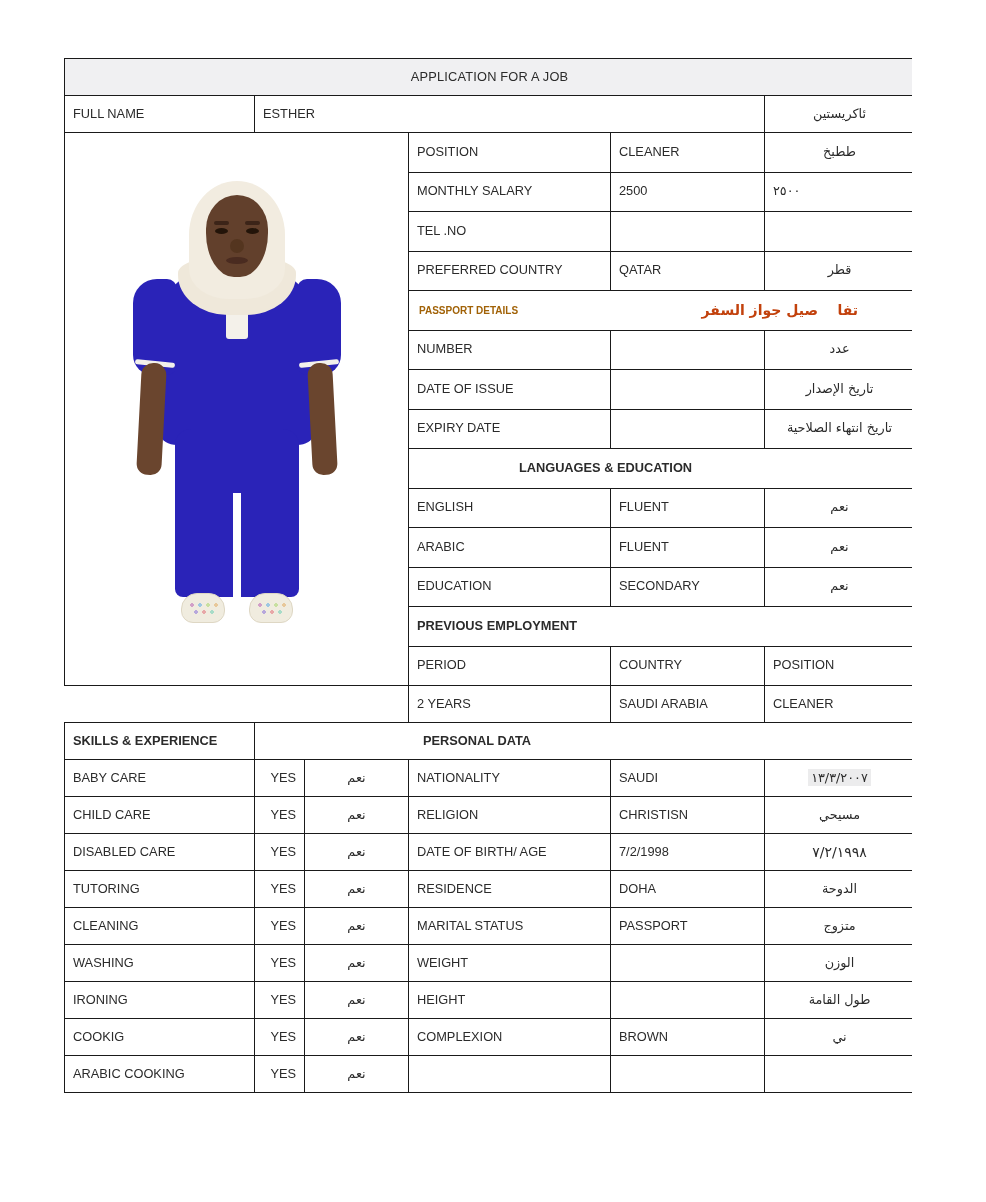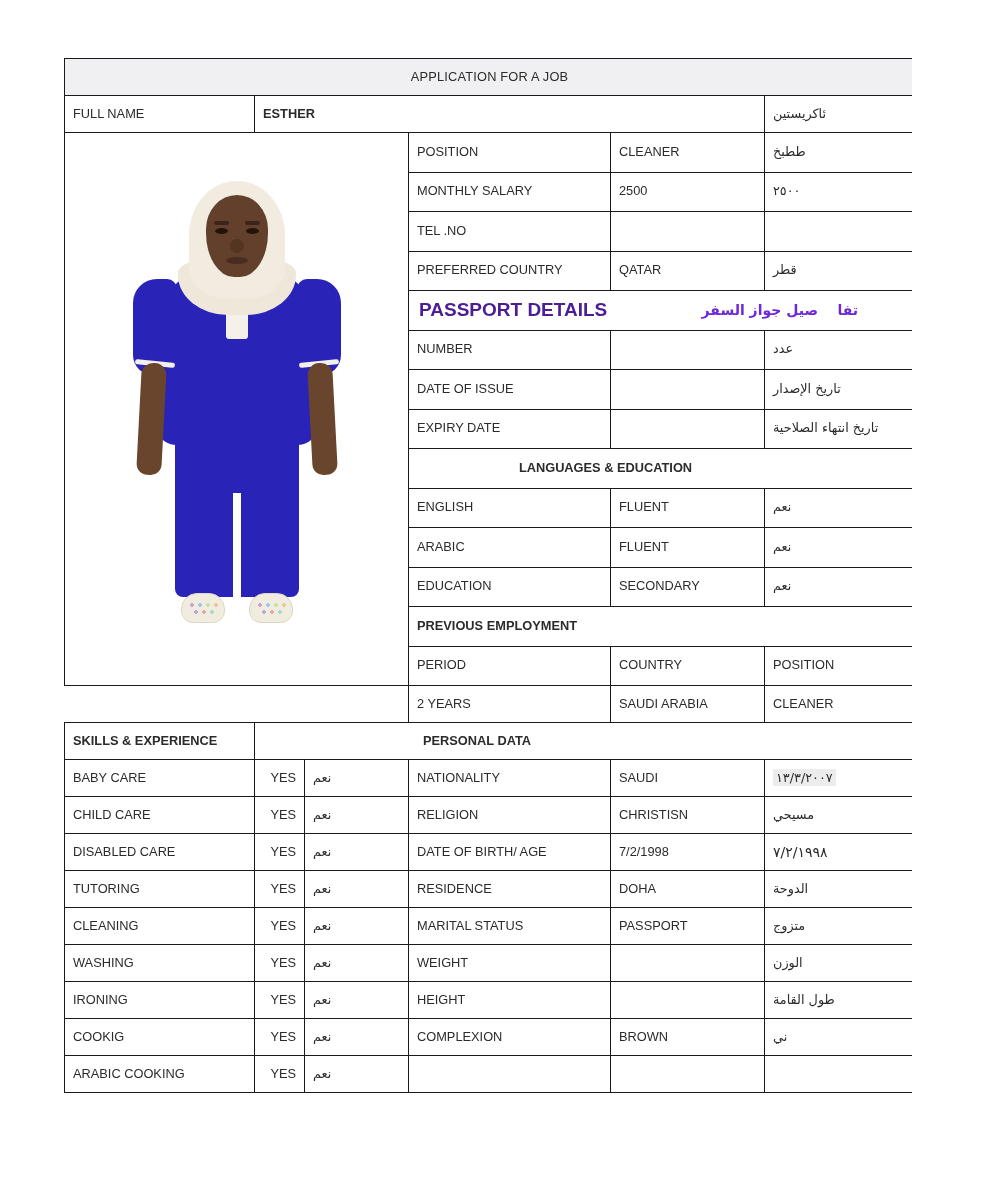--- a/index.html
+++ b/index.html
@@ -31,44 +31,44 @@
     border: 1.6px solid #1a1a1a;
     padding: 0 8px;
     font-size: 12.8px;
     color: #2b2b2b;
     vertical-align: middle;
     height: 37px;
     line-height: 1.15;
     overflow: hidden;
   }
   .red { color: #ea3a33; }
-  .bold { font-weight: bold; color: #1c1c1c; }
+  .bold { font-weight: normal; color: #1c1c1c; }
   .ctr { text-align: right; }
   .ar {
-    text-align: left;
+    text-align: center;
     direction: rtl;
     font-family: "DejaVu Sans", sans-serif;
     font-size: 12px;
     color: #2b2b2b;
   }
   .ar-bold {
     font-family: "DejaVu Sans", sans-serif;
     font-weight: bold;
     font-size: 14px;
-    color: #6d28d9;
+    color: #c2410c;
   }
   .title-cell {
     background: #f0f0f2;
     height: 48px;
     text-align: center;
     font-size: 13.5px;
     letter-spacing: 0.2px;
   }
   .hl { background: #ececed; padding: 1px 3px; }
-  .sect { font-weight: bold; font-size: 19px; color: #4c1d95; }
+  .sect { font-weight: bold; font-size: 10px; color: #a16207; }
   .photo-cell { padding: 0; vertical-align: top; height: 552px; }
   .photo-wrap {
     position: relative;
     width: 100%;
     height: 552px;
     background: #ffffff;
     overflow: hidden;
   }
   
   .ph { position: absolute; }

